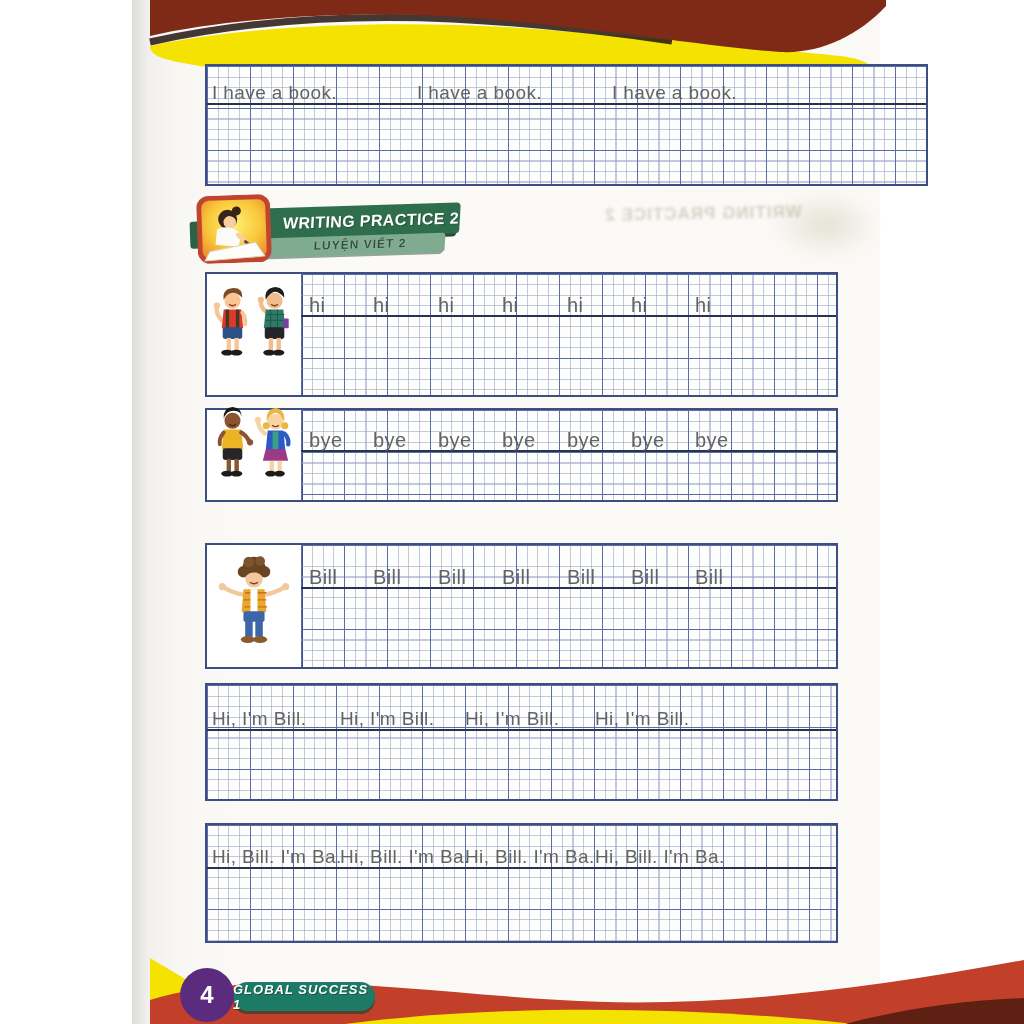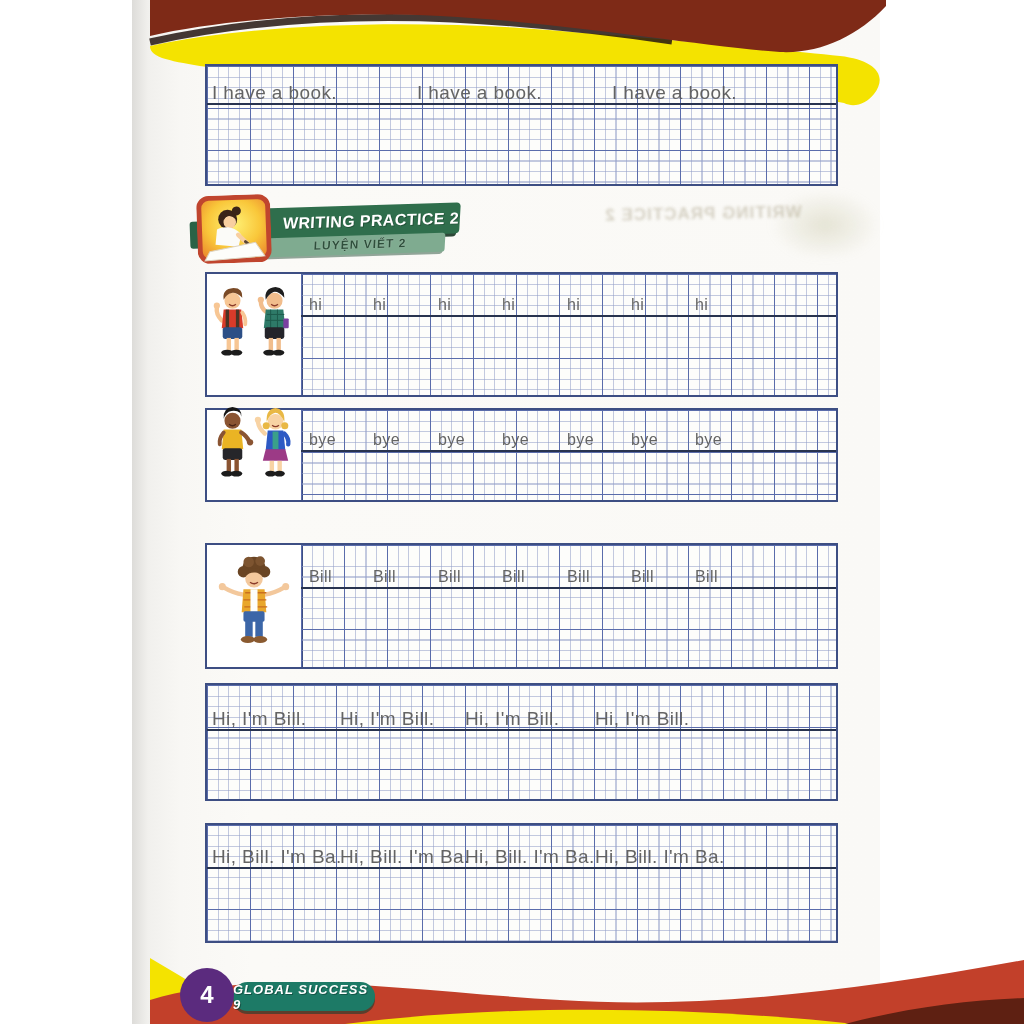--- a/index.html
+++ b/index.html
@@ -15,21 +15,21 @@
     background-image:
       repeating-linear-gradient(to right,#5a6cab 0 1.3px,transparent 1.3px 43px),
       repeating-linear-gradient(to bottom,#5a6cab 0 1.3px,transparent 1.3px 42px),
       repeating-linear-gradient(to right,rgba(146,158,200,.55) 0 1px,transparent 1px 10.75px),
       repeating-linear-gradient(to bottom,rgba(146,158,200,.55) 0 1px,transparent 1px 10.5px);}
   .gridfill.with-img{left:94px;}
   .imgbox{position:absolute;left:0;top:0;bottom:0;width:94px;background:#ffffff;
           border-right:2px solid #3d4e83;display:flex;align-items:center;justify-content:center;}
   .baseline{position:absolute;left:0;right:0;height:2.4px;background:#28334f;}
   .tword,.tsent{position:absolute;color:#585858;white-space:nowrap;letter-spacing:.4px;opacity:.92;}
-  .tword{font-size:16px;line-height:20px;}
+  .tword{font-size:20px;line-height:20px;}
   .tsent{font-size:19px;line-height:19px;}
 
   
   .banner-tab{position:absolute;left:190px;top:221px;width:48px;height:27px;background:#2a6246;
               transform:rotate(-2deg);border-radius:3px;}
   .banner-main{position:absolute;left:224px;top:206px;width:236px;height:31px;background:#2f6e4c;
                transform:rotate(-1.8deg) skewX(-5deg);border-radius:4px;
                box-shadow:-3px 3px 0 rgba(22,52,34,.9);}
   .banner-main span{display:block;padding-left:58px;text-align:center;color:#ffffff;font-weight:bold;
                font-size:16px;line-height:31px;letter-spacing:.4px;text-shadow:1px 1px 0 rgba(0,0,0,.25);}
@@ -79,21 +79,21 @@
     <path d="M150,1000 C260,966 420,992 560,1000 C700,1009 850,992 1024,960 L1024,1024 L150,1024 Z" fill="#c2402a"></path>
 
     <path d="M345,1024 C500,1004 690,1006 855,1024 Z" fill="#f4e300"></path>
 
     <path d="M845,1024 C905,1008 968,1000 1024,998 L1024,1024 Z" fill="#5e2012"></path>
   </svg>
 
   <div class="bleed">WRITING PRACTICE 2</div>
   <div class="smudge"></div>
 
-  <div class="band" style="left:205px;top:64px;width:633px;height:122px;padding-left:44px;">
+  <div class="band" style="left:205px;top:64px;width:723px;height:122px;padding-left:44px;">
     <div class="gridfill">
       <div class="baseline" style="top:37px;"></div>
       <span class="tsent" style="left:5px;top:17px;">I have a book.</span>
       <span class="tsent" style="left:210px;top:17px;">I have a book.</span>
       <span class="tsent" style="left:405px;top:17px;">I have a book.</span>
     </div>
   </div>
 
   <div class="banner-tab"></div>
   <div class="banner-main">
@@ -267,16 +267,16 @@
       <span class="tsent" style="left:133px;top:22px;">Hi, Bill. I'm Ba.</span>
       <span class="tsent" style="left:258px;top:22px;">Hi, Bill. I'm Ba.</span>
       <span class="tsent" style="left:388px;top:22px;">Hi, Bill. I'm Ba.</span>
     </div>
   </div>
 
   <div class="page-num">
     <span>4</span>
   </div>
   <div class="series-pill">
-    <span>GLOBAL SUCCESS 9</span>
+    <span>GLOBAL SUCCESS 1</span>
   </div>
 
 </div>
 
 </body></html>

